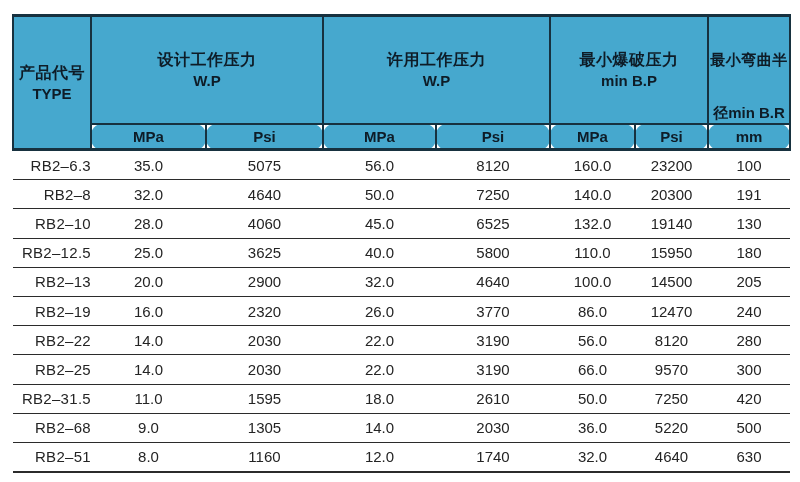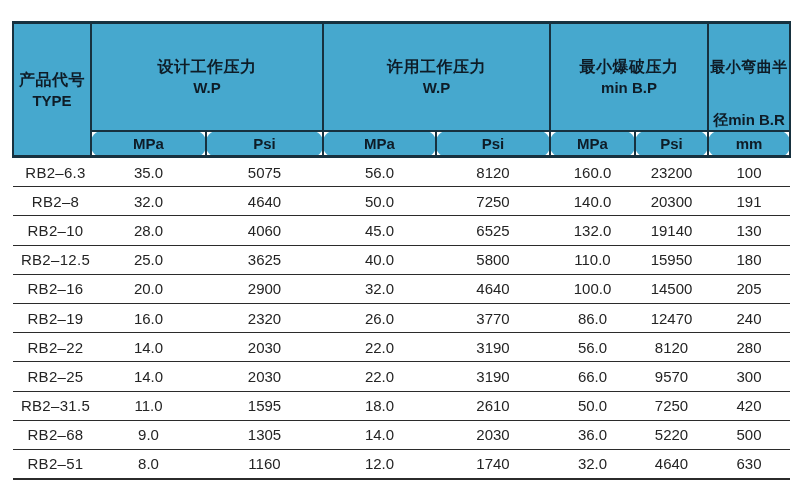--- a/index.html
+++ b/index.html
@@ -5,21 +5,21 @@
   html, body { margin: 0; padding: 0; }
   body {
     width: 800px; height: 482px;
     background: #ffffff;
     font-family: "Liberation Sans", "DejaVu Sans", sans-serif;
     overflow: hidden;
   }
   .stage { position: relative; width: 800px; height: 482px; }
 
   table.spec {
-    position: absolute; left: 12px; top: 21px;
+    position: absolute; left: 12px; top: 14px;
     width: 777px;
     border-collapse: collapse;
     table-layout: fixed;
   }
 
   
   thead th {
     background: #46a8ce;
     border: 2px solid #17313f;
     color: #0e1c27;
@@ -42,21 +42,21 @@
     border: none;
     border-bottom: 1.5px solid #2b2b2b;
     font-size: 15px;
     color: #242424;
     text-align: center;
     vertical-align: middle;
     padding: 0;
     background: #ffffff;
   }
   tbody tr:last-child td { border-bottom-width: 2.5px; }
-  tbody td.type { text-align: center; padding-left: 7px; letter-spacing: 0.3px; }
+  tbody td.type { text-align: right; padding-left: 7px; letter-spacing: 0.3px; }
 </style>
 </head>
 <body>
 
 <div class="stage">
   <table class="spec">
     <colgroup>
       <col style="width:78px">
         <col style="width:115px">
         <col style="width:117px">
@@ -134,21 +134,21 @@
         <td class="type">RB2–12.5</td>
         <td>25.0</td>
         <td>3625</td>
         <td>40.0</td>
         <td>5800</td>
         <td>110.0</td>
         <td>15950</td>
         <td>180</td>
       </tr>
       <tr>
-        <td class="type">RB2–16</td>
+        <td class="type">RB2–13</td>
         <td>20.0</td>
         <td>2900</td>
         <td>32.0</td>
         <td>4640</td>
         <td>100.0</td>
         <td>14500</td>
         <td>205</td>
       </tr>
       <tr>
         <td class="type">RB2–19</td>

